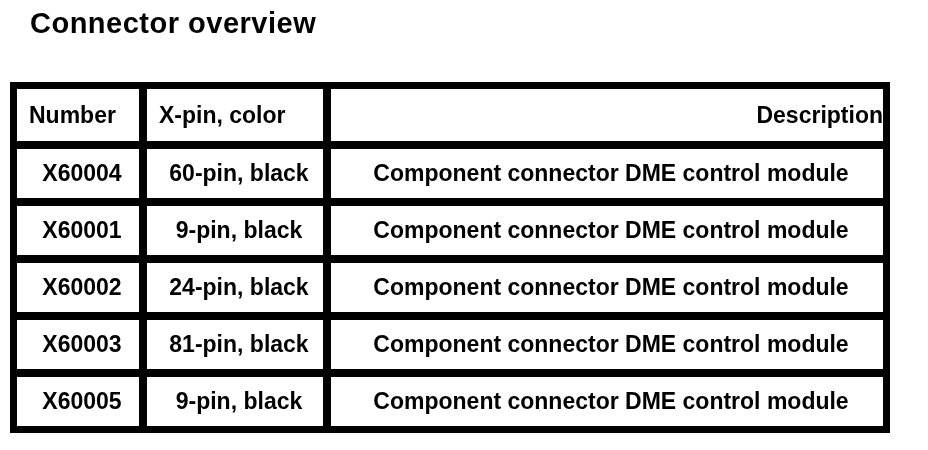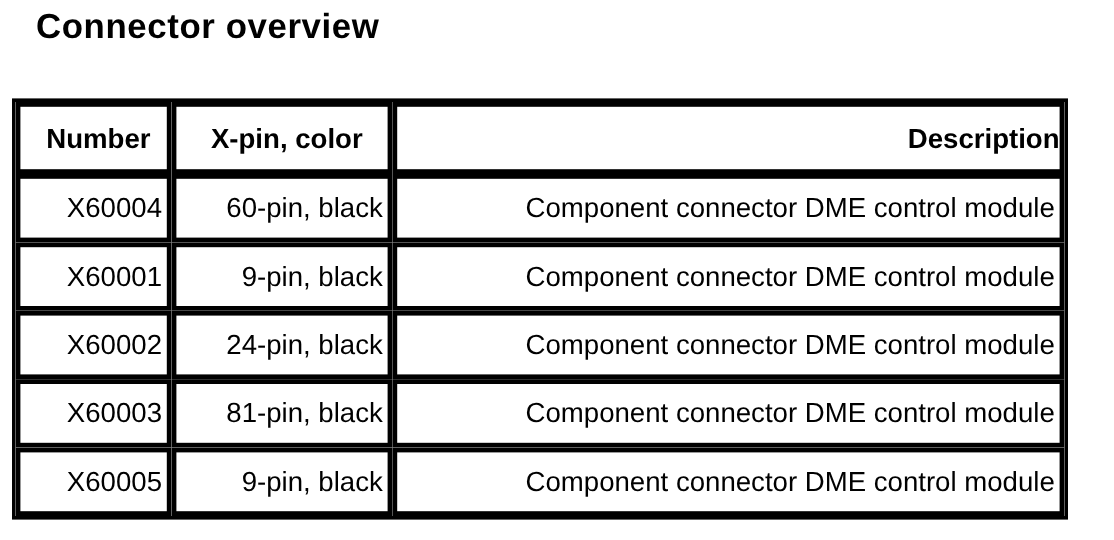--- a/index.html
+++ b/index.html
@@ -45,32 +45,32 @@
     border: 4px solid #000000;
     vertical-align: middle;
     background: #ffffff;
     overflow: hidden;
     white-space: nowrap;
   }
   th {
     height: 52px;
     font-size: 23px;
     font-weight: bold;
-    text-align: center;
+    text-align: left;
     padding: 0 4px 0 12px;
   }
   th.desc-header {
     text-align: right;
     padding: 0;
   }
   td {
     height: 49px;
     font-size: 23px;
-    font-weight: normal;
-    text-align: right;
+    font-weight: bold;
+    text-align: center;
     padding: 0 4px 0 12px;
   }
 </style>
 </head>
 <body>
 
 <div class="page">
 
   <h1 class="page-title">Connector overview</h1>
 

